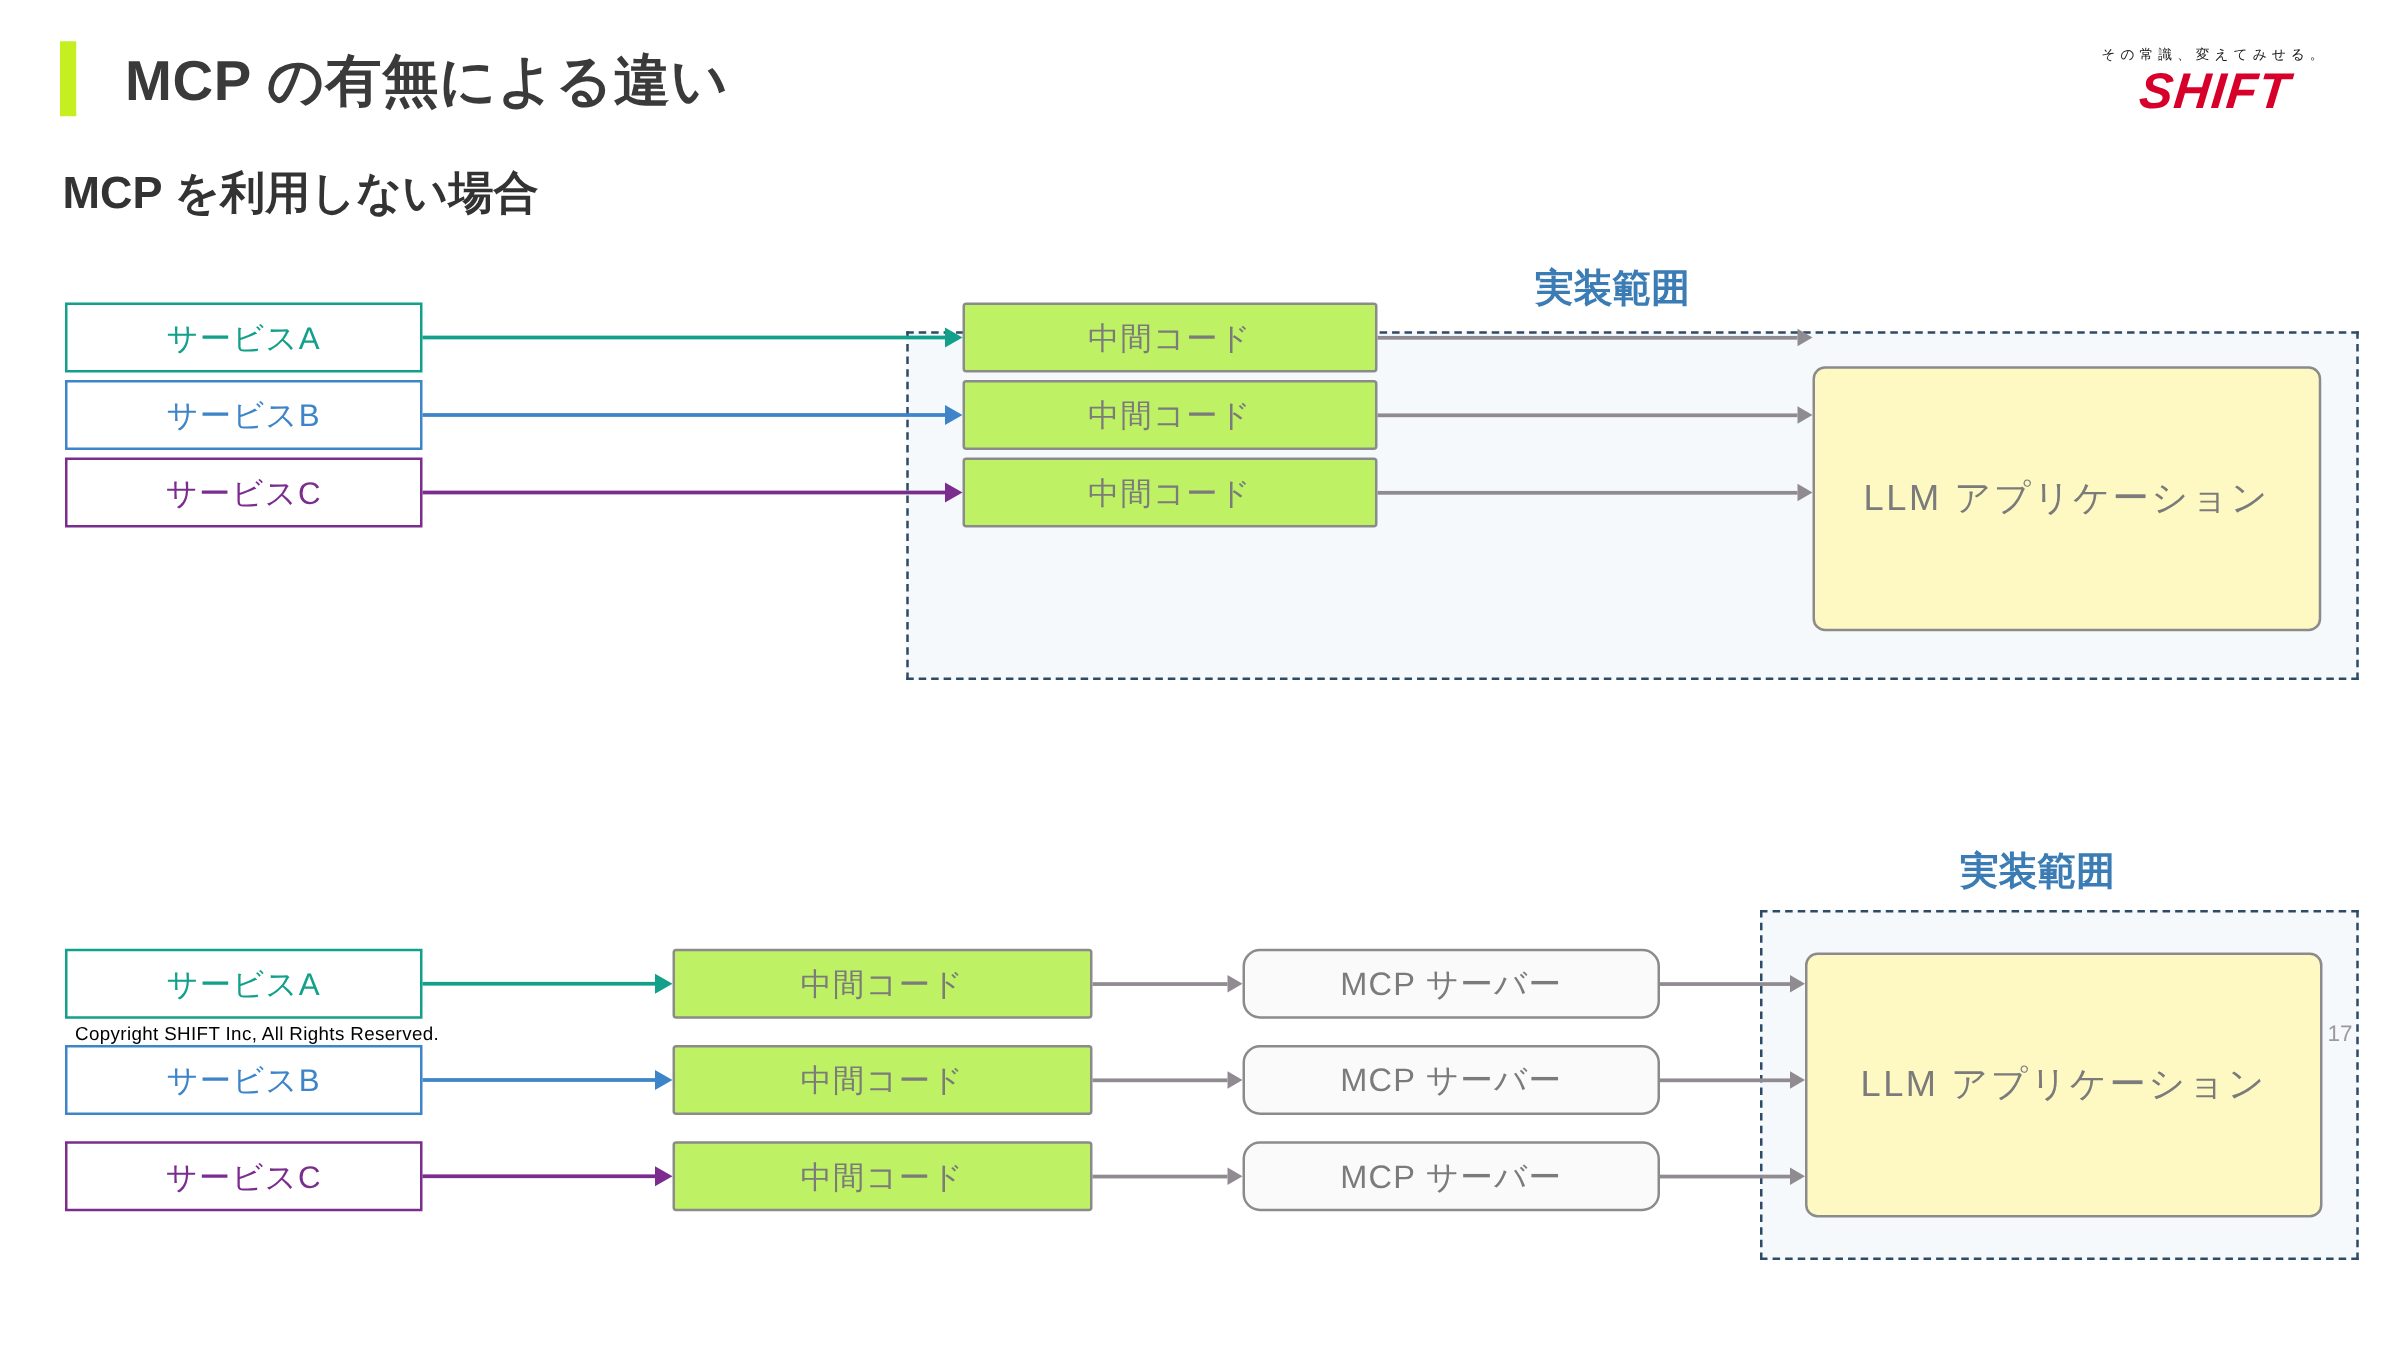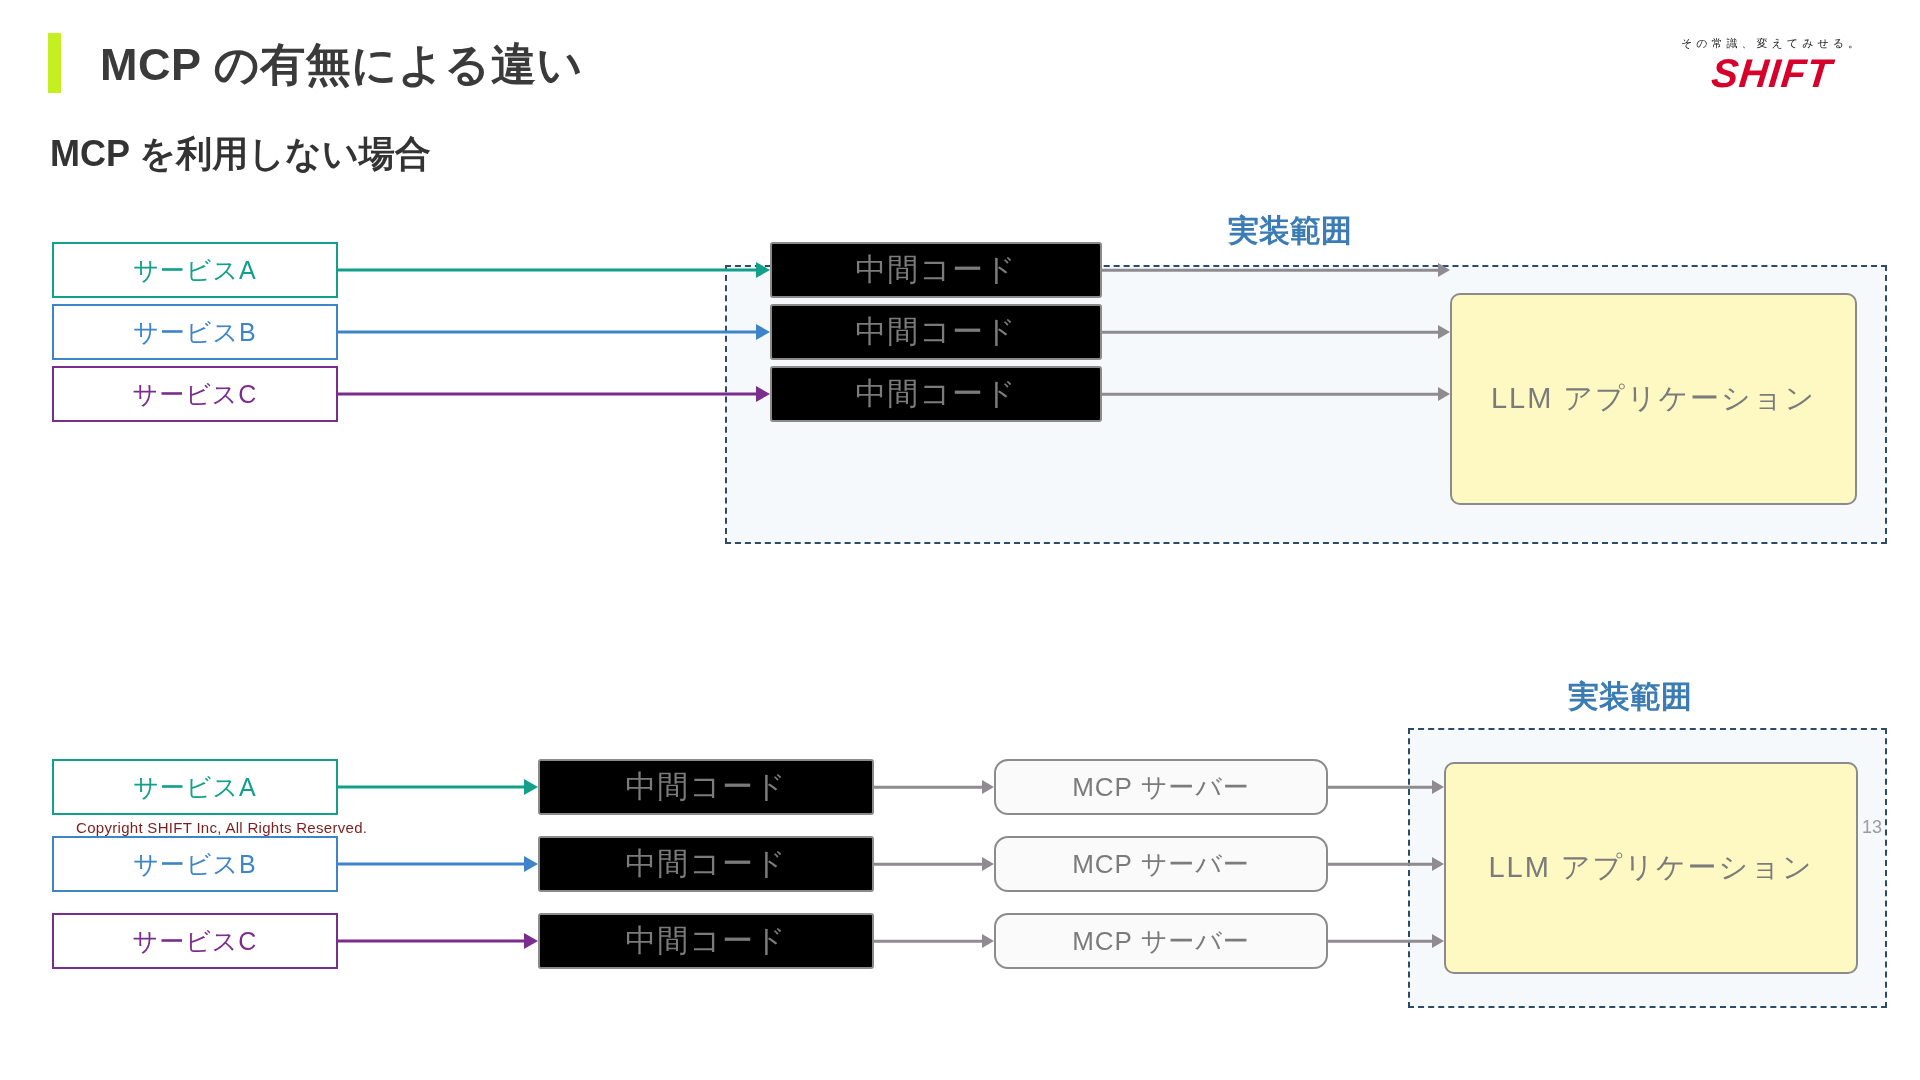--- a/index.html
+++ b/index.html
@@ -101,25 +101,25 @@
     border: 2.5px solid #888;
     font-size: 25px;
     font-weight: normal;
     letter-spacing: 1px;
   }
   .service-a { border-color: #12a08a; color: #12a08a; }
   .service-b { border-color: #3d85c8; color: #3d85c8; }
   .service-c { border-color: #7b2d8e; color: #7b2d8e; }
 
   .code-box {
-    background: #000000;
+    background: #bef264;
     border: 2.5px solid #8b8b8b;
     border-radius: 3px;
     color: #7b7b7b;
-    font-size: 31px;
+    font-size: 25px;
     letter-spacing: 1px;
   }
 
   .mcp-box {
     background: #fafafa;
     border: 2.5px solid #8b8b8b;
     border-radius: 14px;
     color: #7b7b7b;
     font-size: 26px;
     letter-spacing: 1px;
@@ -156,23 +156,23 @@
   .conn.c-blue   .head { border-left: 14px solid #3d85c8; }
   .conn.c-purple .line { background: #7b2d8e; }
   .conn.c-purple .head { border-left: 14px solid #7b2d8e; }
   .conn.c-gray   .line { background: #8f8b90; height: 2.5px; }
   .conn.c-gray   .head { border-left: 12px solid #8f8b90;
                          border-top-width: 7px; border-bottom-width: 7px; }
 
   
   .footer-copy {
     position: absolute;
-    left: 76px; bottom: 28px;
+    left: 60px; bottom: 28px;
     font-size: 15px;
-    color: #7f1d1d;
+    color: #000000;
     letter-spacing: 0.3px;
   }
   .footer-page {
     position: absolute;
     right: 38px; bottom: 26px;
     font-size: 18px;
     color: #9b9b9b;
   }
 </style>
 </head>
@@ -280,15 +280,15 @@
       <div class="head" style="left:104px;"></div>
   </div>
   <div class="conn c-gray" style="left:1328px; top:941px; width:116px;">
     <div class="line" style="width:104px;"></div>
       <div class="head" style="left:104px;"></div>
   </div>
 
   <div class="node llm-box" style="left:1444px; top:762px; width:414px; height:212px;">LLM アプリケーション</div>
 
   <div class="footer-copy">Copyright SHIFT Inc, All Rights Reserved.</div>
-  <div class="footer-page">13</div>
+  <div class="footer-page">17</div>
 
 </div>
 
 </body></html>

